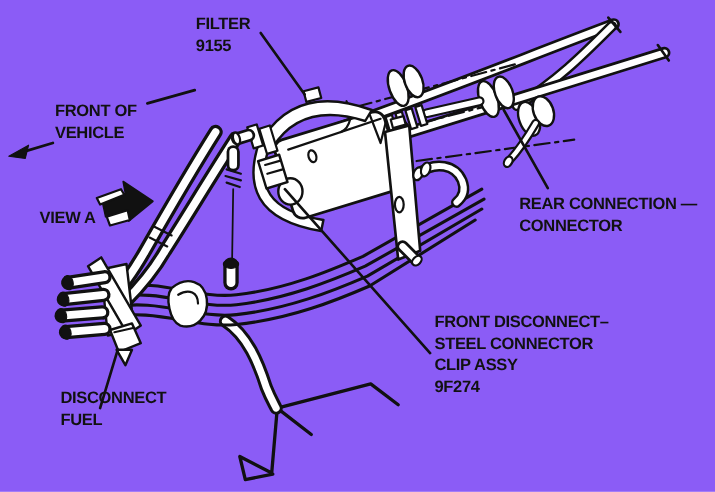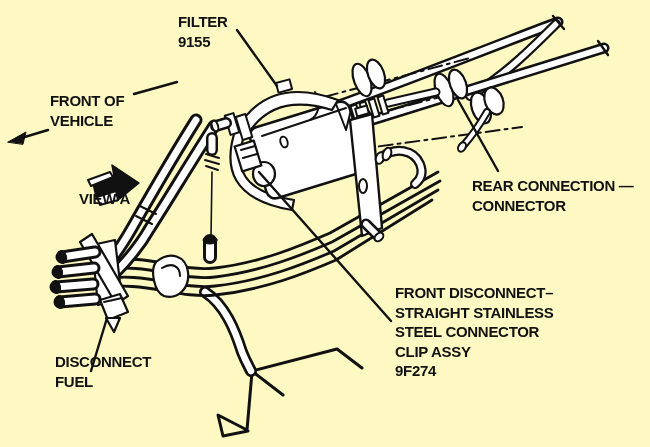--- a/index.html
+++ b/index.html
@@ -1,20 +1,20 @@
 <!DOCTYPE html>
 <html><head>
 <meta charset="utf-8">
 <style>
   html,body{margin:0;padding:0;}
   body{
     width:650px;height:447px;background:#ffffff;overflow:hidden;
     font-family:"Liberation Sans", sans-serif;
   }
-  .stage{position:relative;width:650px;height:447px;background:#fef9c3;}
+  .stage{position:relative;width:650px;height:447px;background:#8b5cf6;}
   .stage svg{position:absolute;left:0;top:0;}
   .callout{
     position:absolute;color:#111;font-weight:700;font-size:15px;
     line-height:19.5px;letter-spacing:-0.3px;white-space:nowrap;
   }
   .callout div{white-space:nowrap;}
 </style>
 </head>
 <body>
 
@@ -179,32 +179,31 @@
 <div class="callout" style="left:178px;top:12px;">
   <div>FILTER</div>
   <div>9155</div>
 </div>
 
 <div class="callout" style="left:50px;top:91px;">
   <div>FRONT OF</div>
   <div>VEHICLE</div>
 </div>
 
-<div class="callout" style="left:36px;top:189px;margin-left:43px;">
+<div class="callout" style="left:36px;top:189px;">
   <div>VIEW A</div>
 </div>
 
 <div class="callout" style="left:472px;top:176px;">
   <div>REAR CONNECTION —</div>
   <div>CONNECTOR</div>
 </div>
 
 <div class="callout" style="left:395px;top:283px;">
   <div>FRONT DISCONNECT–</div>
-  <div>STRAIGHT STAINLESS</div>
   <div>STEEL CONNECTOR</div>
   <div>CLIP ASSY</div>
   <div>9F274</div>
 </div>
 
 <div class="callout" style="left:55px;top:352px;">
   <div>DISCONNECT</div>
   <div>FUEL</div>
 </div>
 

